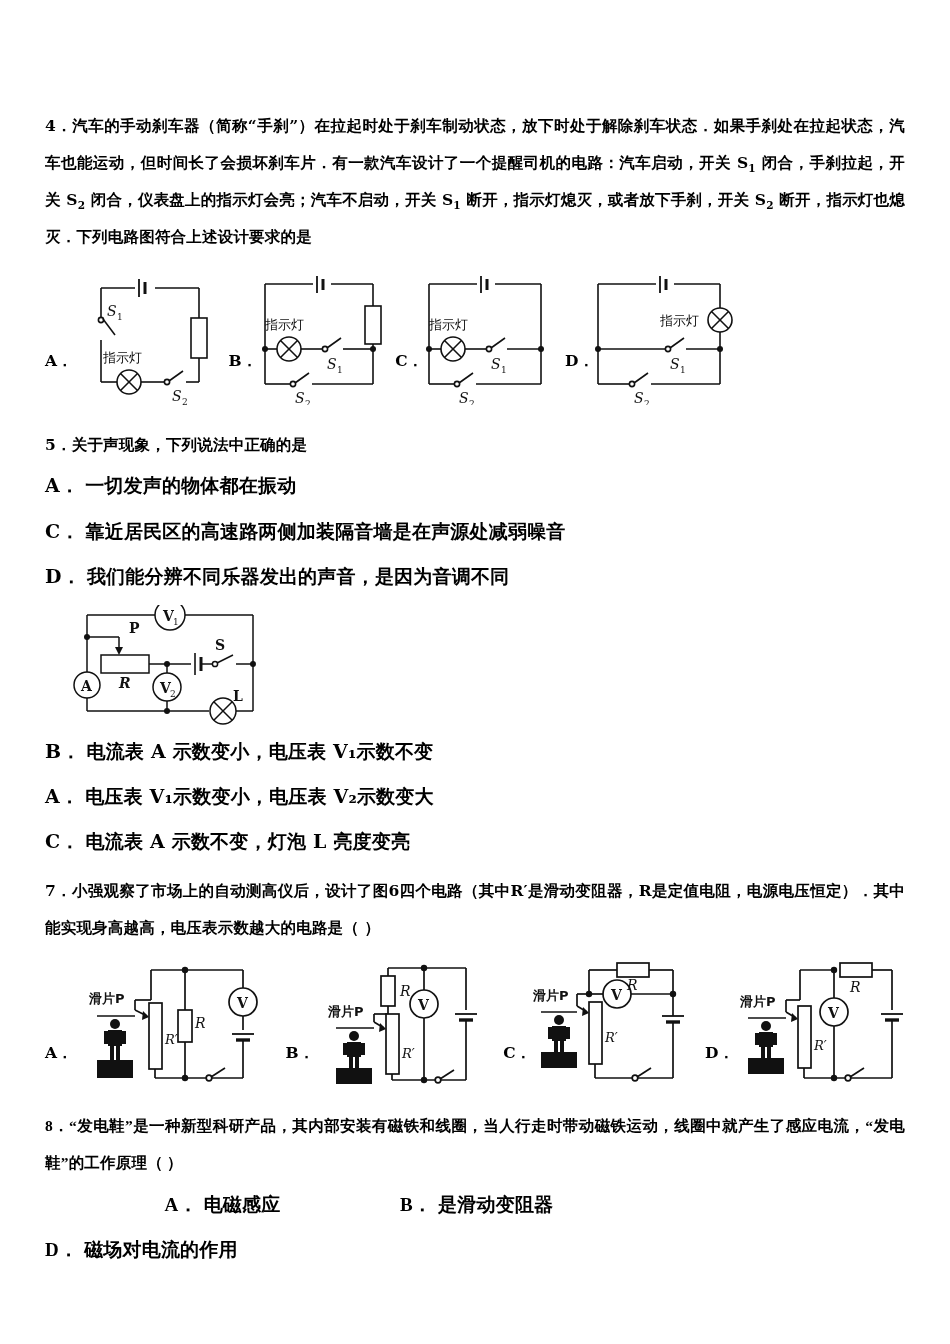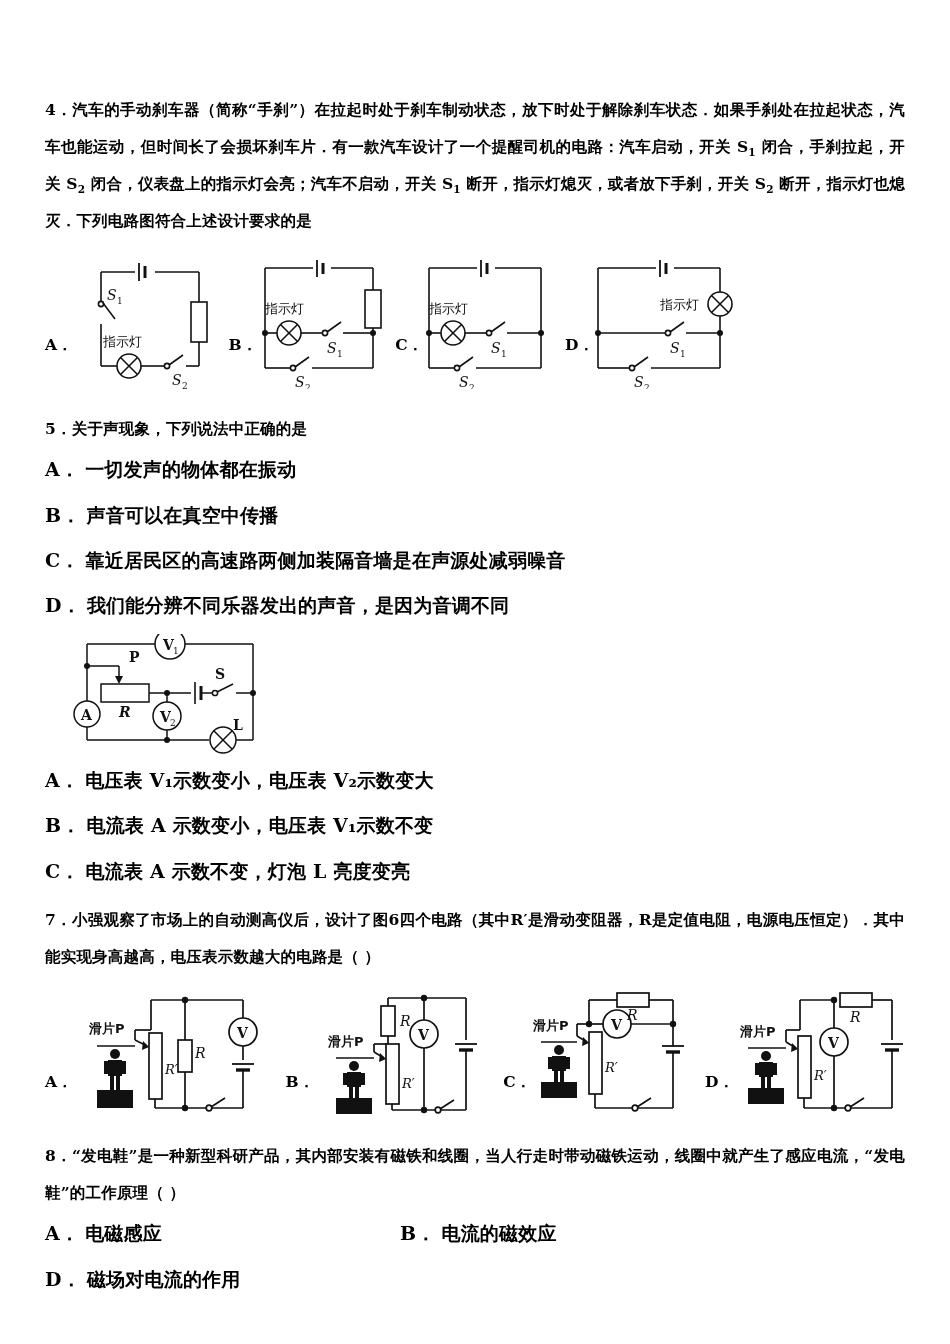--- a/index.html
+++ b/index.html
@@ -12,21 +12,21 @@
     height: 1344px;
     position: relative;
     font-family: "DejaVu Serif", "Liberation Serif", serif;
     color: #000000;
     overflow: hidden;
   }
   .page {
     position: relative;
     width: 950px;
     height: 1344px;
-    padding: 0 45px;
+    padding: 16px 45px;
   }
   .q-block { margin-bottom: 0; }
   .q-stem {
     font-size: 15.5px;
     line-height: 2.38;
     letter-spacing: 0.2px;
     text-align: justify;
     font-weight: 600;
     margin: 0;
   }
@@ -34,21 +34,21 @@
     font-size: 19px;
     line-height: 2.38;
     font-weight: 600;
     margin: 0;
     letter-spacing: 0.2px;
   }
   .opt-label { margin-right: 6px; }
   .opt-2col {
     display: flex;
   }
-  .opt-2col .c1 { width: 355px; }
+  .opt-2col .c1 { width: 355px; text-align: center; }
   .opt-2col .c2 { flex: 1; }
   sub { font-size: 0.68em; }
 
   
   .fig-row {
     display: flex;
     align-items: flex-start;
     justify-content: flex-start;
   }
   .fig-cell {
@@ -231,23 +231,20 @@
 
     </div>
   </div>
 
   <div class="q-block" style="margin-top:22px;">
     <p class="q-stem">5．关于声现象，下列说法中正确的是</p>
     <p class="q-opt">
       <span class="opt-label">A．</span><span>一切发声的物体都在振动</span>
     </p>
     <p class="q-opt">
-      <span class="opt-label">B．</span><span>声音可以在真空中传播</span>
-    </p>
-    <p class="q-opt">
       <span class="opt-label">C．</span><span>靠近居民区的高速路两侧加装隔音墙是在声源处减弱噪音</span>
     </p>
     <p class="q-opt">
       <span class="opt-label">D．</span><span>我们能分辨不同乐器发出的声音，是因为音调不同</span>
     </p>
   </div>
 
   <div class="q-block" style="margin-top:6px;">
 
     <div style="margin-top:6px;padding-left:12px;">
@@ -310,24 +307,24 @@
         <text x="113" y="92" font-size="9" fill="#111">2</text>
         <text x="72" y="28" font-size="14" font-weight="700" fill="#111">P</text>
         <text x="62" y="83" font-size="14" font-style="italic" font-weight="700" fill="#111">R</text>
         <text x="158" y="45" font-size="14" font-weight="700" fill="#111">S</text>
         <text x="176" y="96" font-size="14" font-weight="700" fill="#111">L</text>
       </svg>
     </div>
 
     <div style="margin-top:4px;">
       <p class="q-opt">
-        <span class="opt-label">A．</span><span>电压表 V₁示数变小，电压表 V₂示数变大</span>
+        <span class="opt-label">B．</span><span>电流表 A 示数变小，电压表 V₁示数不变</span>
       </p>
       <p class="q-opt">
-        <span class="opt-label">B．</span><span>电流表 A 示数变小，电压表 V₁示数不变</span>
+        <span class="opt-label">A．</span><span>电压表 V₁示数变小，电压表 V₂示数变大</span>
       </p>
       <p class="q-opt">
         <span class="opt-label">C．</span><span>电流表 A 示数不变，灯泡 L 亮度变亮</span>
       </p>
     </div>
   </div>
 
   <div class="q-block" style="margin-top:8px;">
     <p class="q-stem">7．小强观察了市场上的自动测高仪后，设计了图6四个电路（其中R′是滑动变阻器，R是定值电阻，电源电压恒定）．其中能实现身高越高，电压表示数越大的电路是（    ）</p>
 
@@ -532,28 +529,28 @@
           <text x="6" y="48" font-size="13" class="cnlbl" font-weight="700" fill="#111">滑片P</text>
           <text x="116" y="34" font-size="14" font-style="italic" fill="#111">R</text>
           <text x="80" y="92" font-size="13" font-style="italic" fill="#111">R′</text>
           <text x="94" y="60" font-size="14" font-weight="700" fill="#111">V</text>
         </svg>
       </div>
 
     </div>
   </div>
 
-  <div class="q-block" style="margin-top:20px;">
+  <div class="q-block" style="margin-top:20px;font-family:Liberation Serif, serif;">
     <p class="q-stem">8．“发电鞋”是一种新型科研产品，其内部安装有磁铁和线圈，当人行走时带动磁铁运动，线圈中就产生了感应电流，“发电鞋”的工作原理（  ）</p>
     <div class="q-opt opt-2col">
       <div class="c1">
         <span class="opt-label">A．</span><span>电磁感应</span>
       </div>
       <div class="c2">
-        <span class="opt-label">B．</span><span>电流的磁效应</span>
+        <span class="opt-label">B．</span><span>是滑动变阻器</span>
       </div>
     </div>
     <div class="q-opt opt-2col">
       <div class="c2">
         <span class="opt-label">D．</span><span>磁场对电流的作用</span>
       </div>
     </div>
   </div>
 
 </div>

